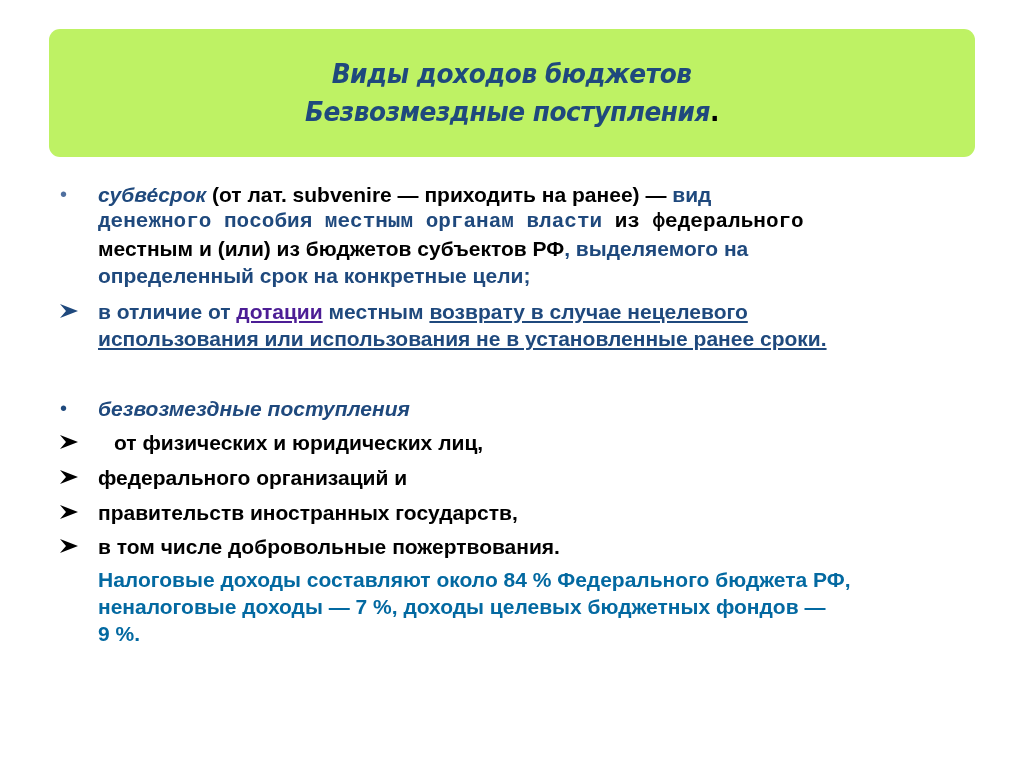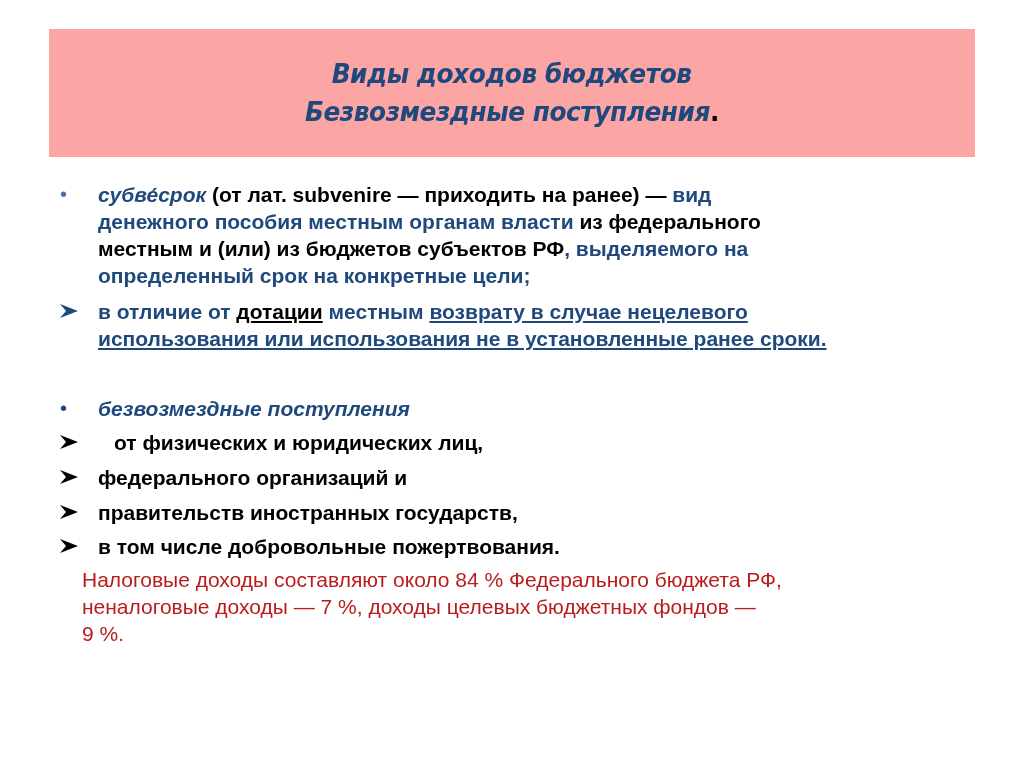--- a/index.html
+++ b/index.html
@@ -5,60 +5,60 @@
     html, body {
       margin: 0; padding: 0;
       width: 1024px; height: 767px;
       background: #ffffff;
       overflow: hidden;
       font-family: "Liberation Sans", "DejaVu Sans", sans-serif;
     }
     .slide { position: relative; width: 1024px; height: 767px; background: #fff; }
     .title-box {
       position: absolute; left: 49px; top: 29px; width: 926px; height: 128px;
-      background: #fca5a5;
-      display: flex; flex-direction: column; align-items: center; justify-content: center;
+      background: #bef264;
+      display: flex; flex-direction: column; align-items: center; justify-content: center; border-radius: 11px;
     }
     .title-line {
       font-style: italic; font-weight: bold;
       font-size: 27px; line-height: 38px;
       color: #1f497d;
       font-family: "DejaVu Sans", "Liberation Sans", sans-serif;
       letter-spacing: -0.5px;
       transform: scaleX(0.92);
     }
     .title-line .dot { color: #000; font-style: normal; }
 
     .content { position: absolute; left: 0; top: 0; width: 1024px; }
     .row { position: absolute; left: 98px; font-size: 21px; font-weight: bold; line-height: 27px; color: #000; white-space: nowrap; }
     .bullet { position: absolute; left: 60px; font-size: 20px; line-height: 27px; }
     .blue { color: #1f497d; }
-    .link { color: #000000; text-decoration: underline; }
+    .link { color: #4c1d95; text-decoration: underline; }
     .ul { text-decoration: underline; }
     .it { font-style: italic; }
-    .para { position: absolute; left: 82px; font-size: 21px; line-height: 27px; color: #b91c1c; font-weight: normal; white-space: nowrap; }
+    .para { position: absolute; left: 98px; font-size: 21px; line-height: 27px; color: #0369a1; font-weight: bold; white-space: nowrap; }
     .arrow { width: 18px; height: 14px; }
   </style>
 </head>
 <body>
 
 <div class="slide">
 
   <div class="title-box">
     <div class="title-line">Виды доходов бюджетов</div>
     <div class="title-line"><span>Безвозмездные поступления</span><span class="dot">.</span></div>
   </div>
 
   <div class="content">
 
     <span class="bullet" style="top:181px; color:#4f6f9f;">•</span>
     <div class="row" style="top:181px;">
       <span class="blue it">субве́срок</span><span> (от лат. subvenire — приходить на ранее) — </span><span class="blue">вид</span>
     </div>
-    <div class="row" style="top:208px;">
+    <div class="row" style="top:208px;font-family:Liberation Mono, monospace;">
       <span class="blue">денежного пособия местным органам власти</span><span> из федерального</span>
     </div>
     <div class="row" style="top:235px;">
       <span>местным и (или) из бюджетов субъектов РФ</span><span class="blue">, выделяемого на</span>
     </div>
     <div class="row" style="top:262px;">
       <span class="blue">определенный срок на конкретные цели;</span>
     </div>
 
     <span class="bullet" style="top:298px; left:60px;">

